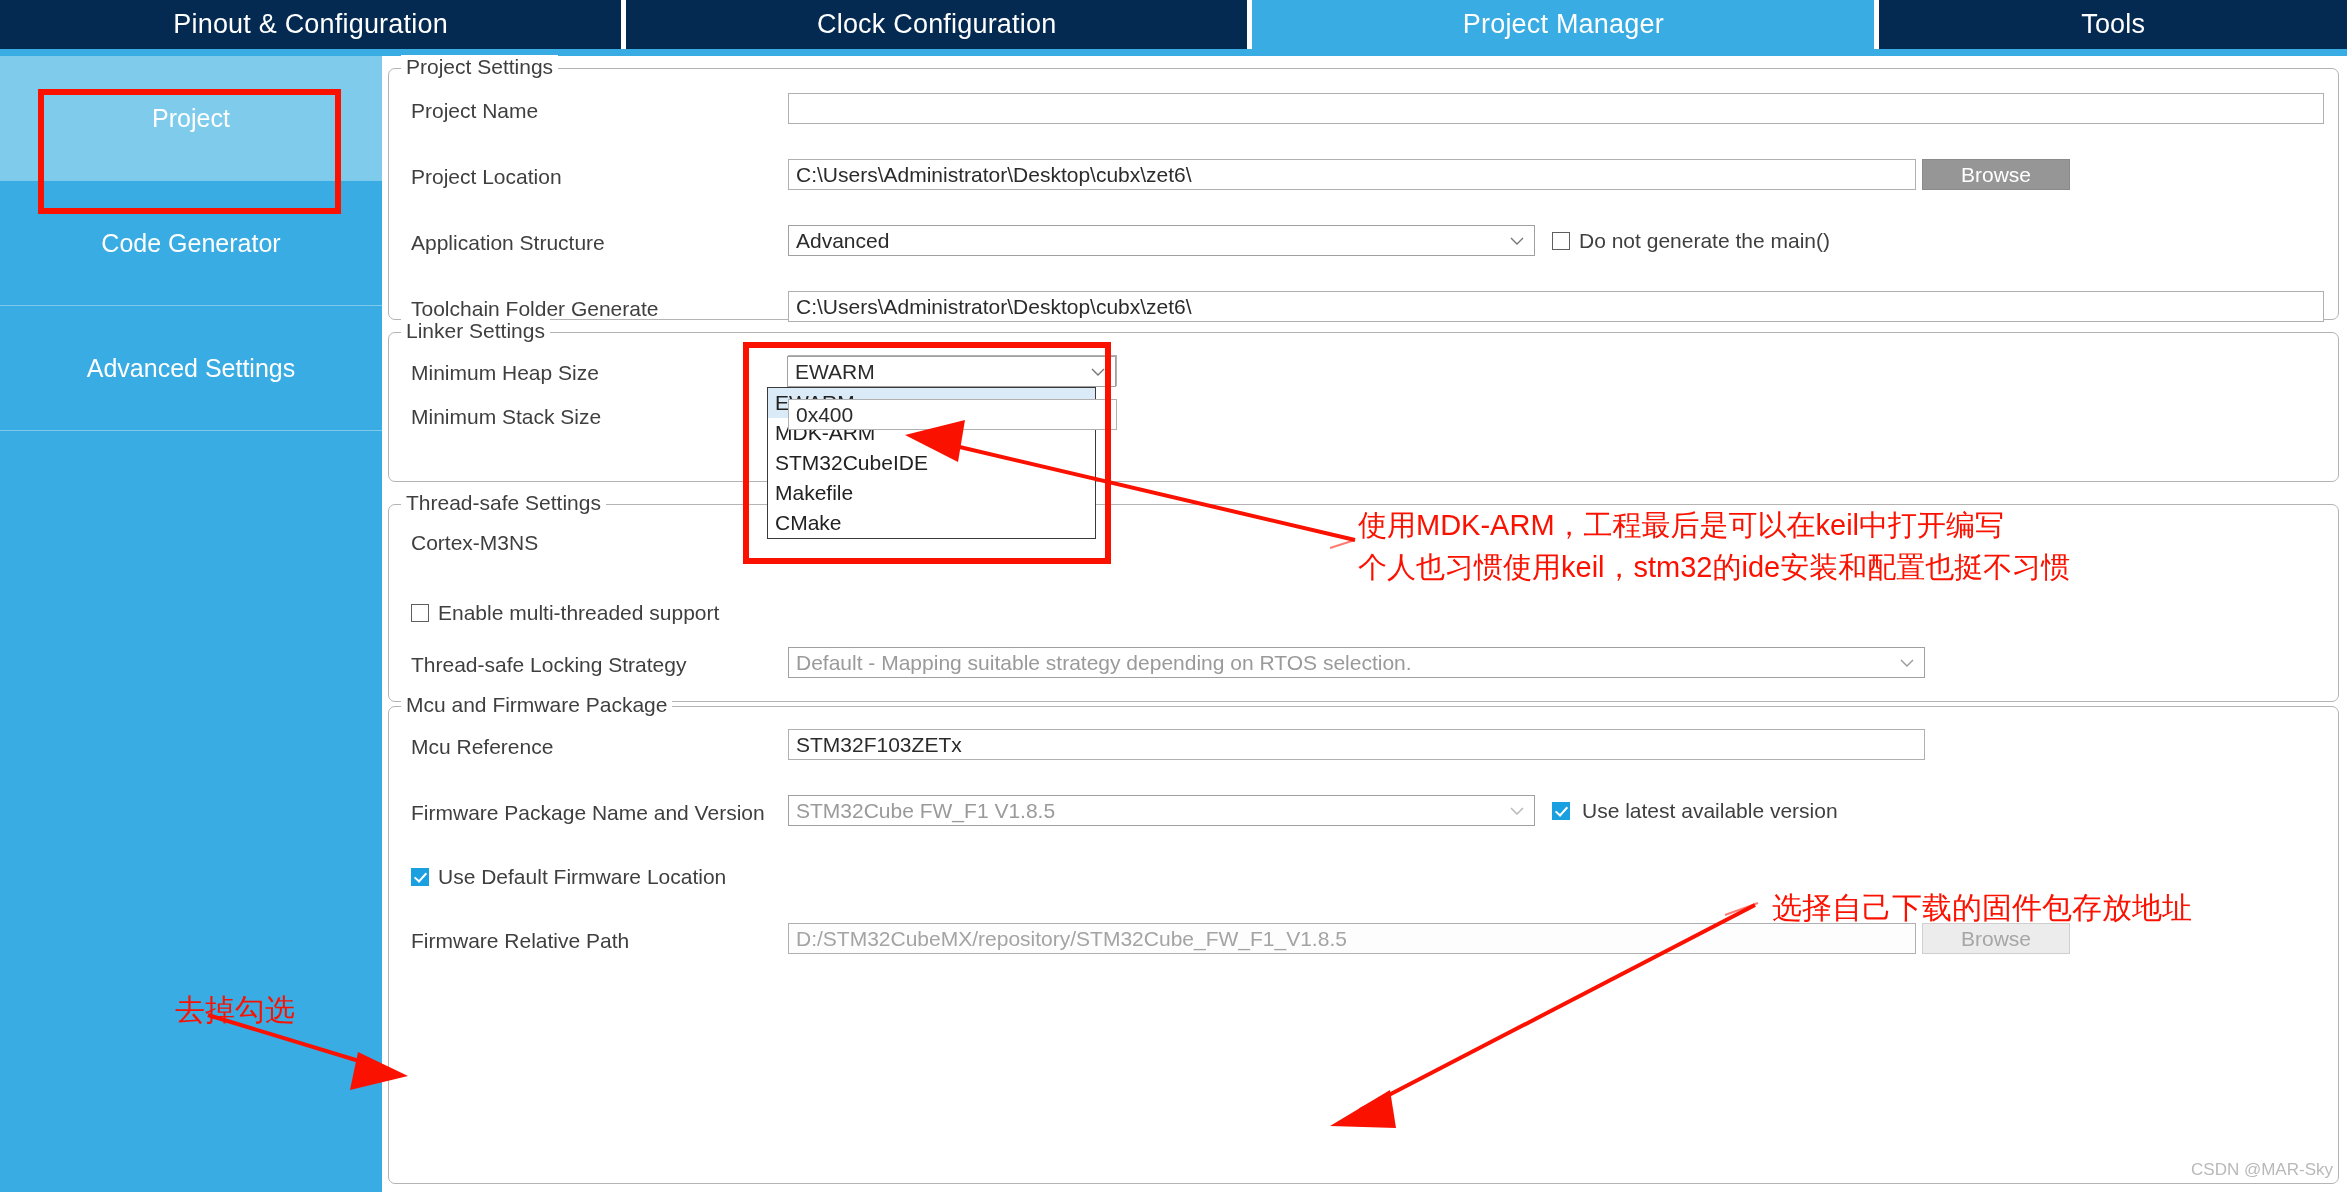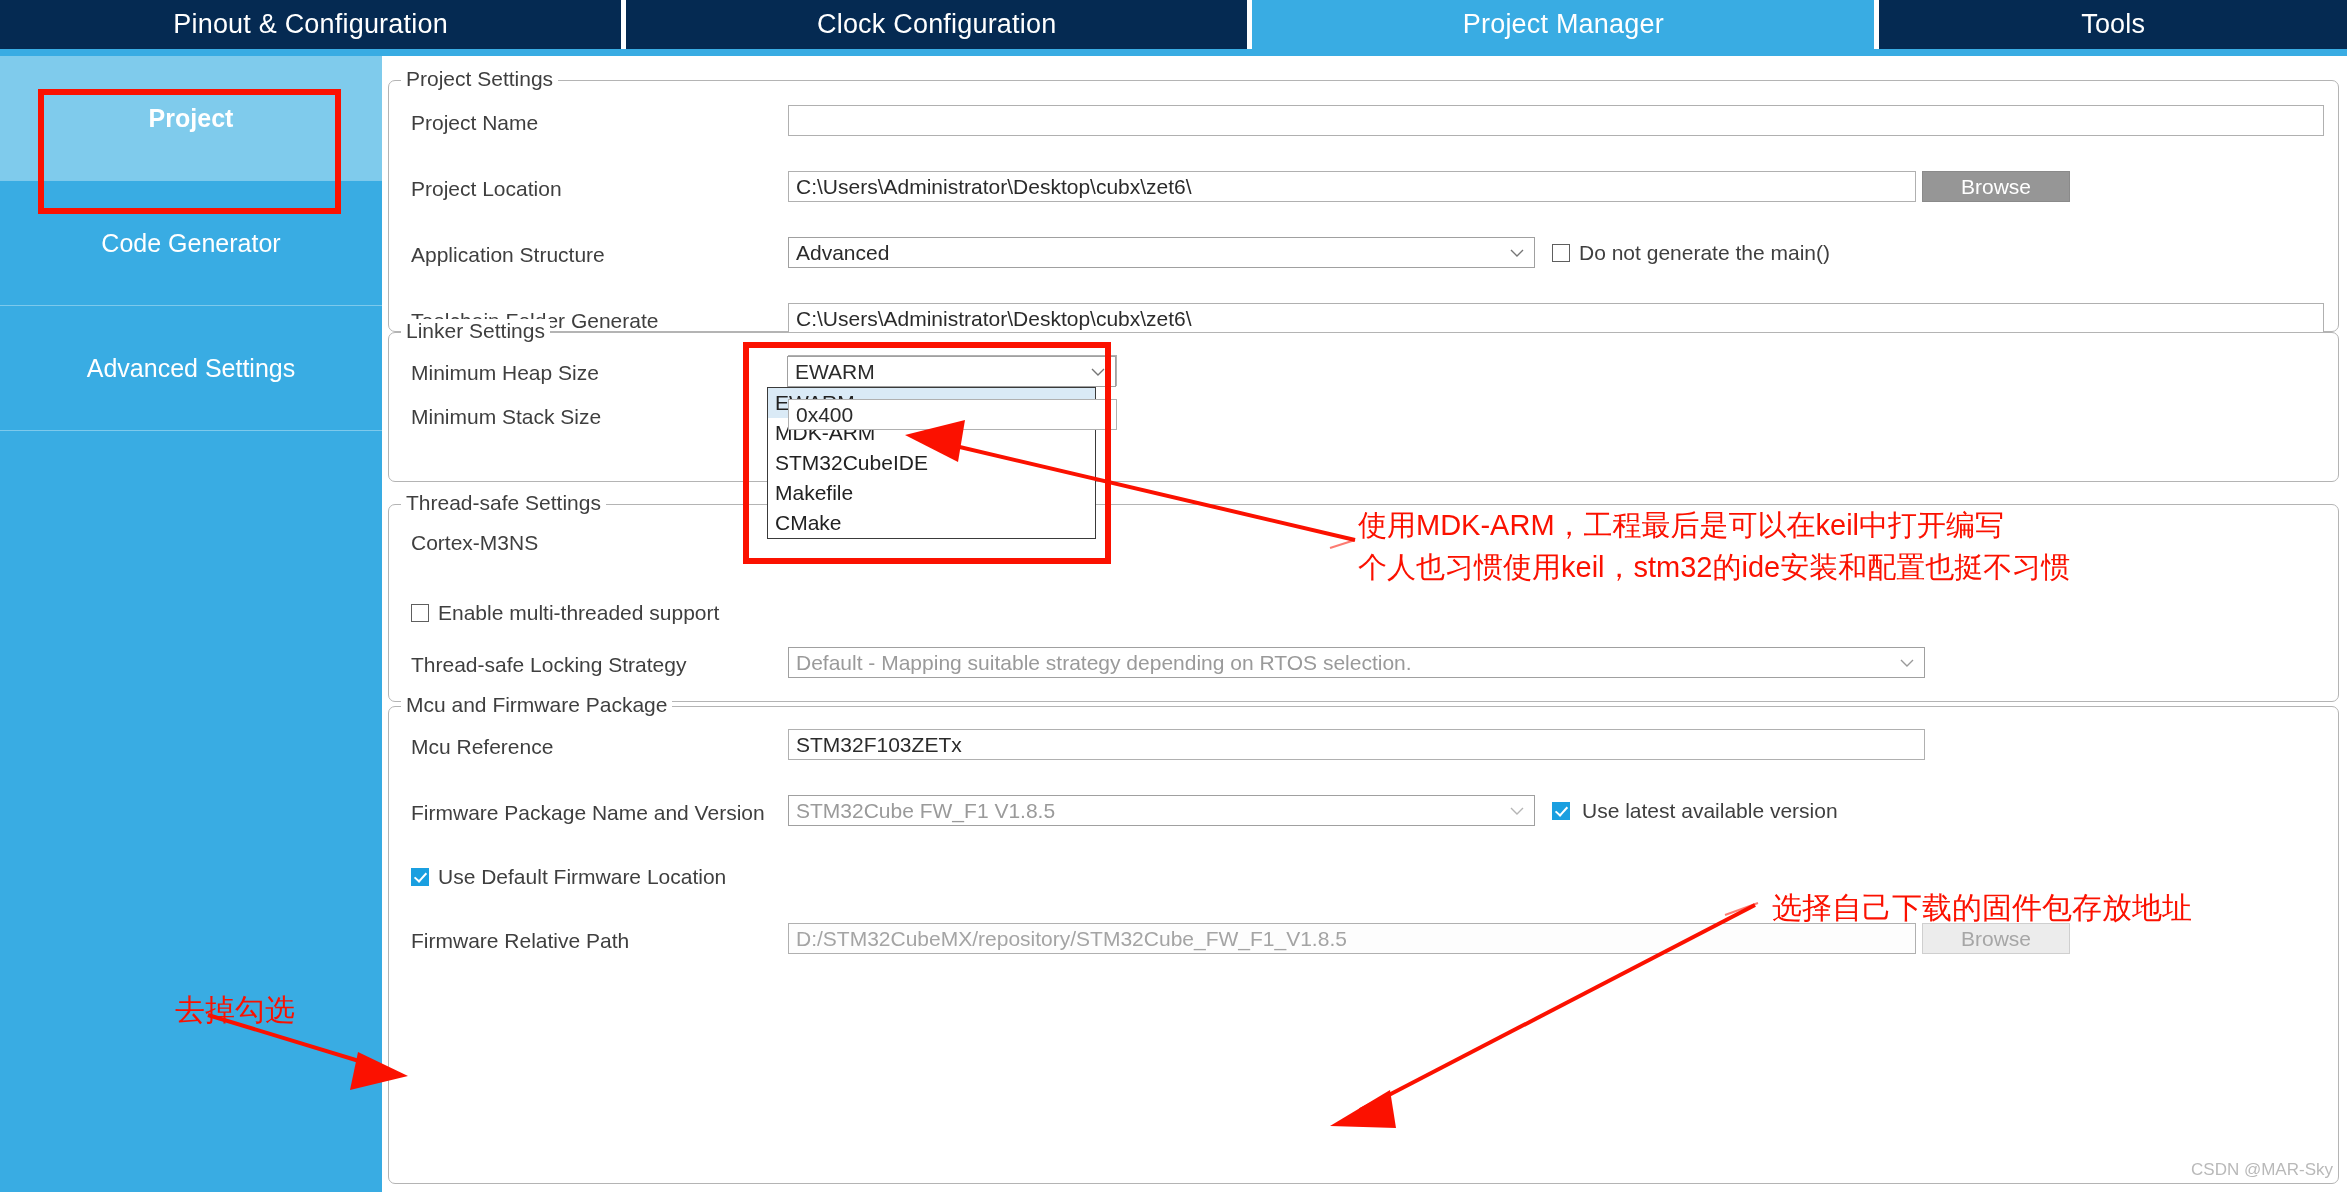--- a/index.html
+++ b/index.html
@@ -53,21 +53,21 @@
     position: relative;
     width: 100%;
     color: #ffffff;
     font-size: 25px;
     display: flex;
     align-items: center;
     justify-content: center;
     border-bottom: 1px solid #7dc9ec;
   }
   .side-item.selected { background: #7fcbec; }
-  .side-item.h1 { height: 125px; font-weight: bold; }
+  .side-item.h1 { height: 125px; }
   .side-item.h2 { height: 125px; }
   .side-item.h3 { height: 125px; }
   .side-item.h4 { height: 760px; border-bottom: none; }
 
   .side-highlight {
     position: absolute;
     left: 38px; top: 89px;
     width: 303px; height: 125px;
     border: 6px solid #fb1100;
     box-sizing: border-box;
@@ -270,21 +270,21 @@
       <span>Advanced Settings</span>
     </div>
     <div class="side-item h4">
       <span></span>
     </div>
   </div>
   <div class="side-highlight"></div>
 
   <div class="main">
 
-    <div class="group" style="left:6px; top:24px; width:1951px; height:252px;">
+    <div class="group" style="left:6px; top:12px; width:1951px; height:252px;">
       <div class="group-title">Project Settings</div>
 
       <div class="row-label" style="left:22px; top:30px;">Project Name</div>
       <div class="field" style="left:399px; top:24px; width:1536px;"></div>
 
       <div class="row-label" style="left:22px; top:96px;">Project Location</div>
       <div class="field" style="left:399px; top:90px; width:1128px;">C:\Users\Administrator\Desktop\cubx\zet6\</div>
       <div class="btn" style="left:1533px; top:90px; width:148px;">Browse</div>
 
       <div class="row-label" style="left:22px; top:162px;">Application Structure</div>

